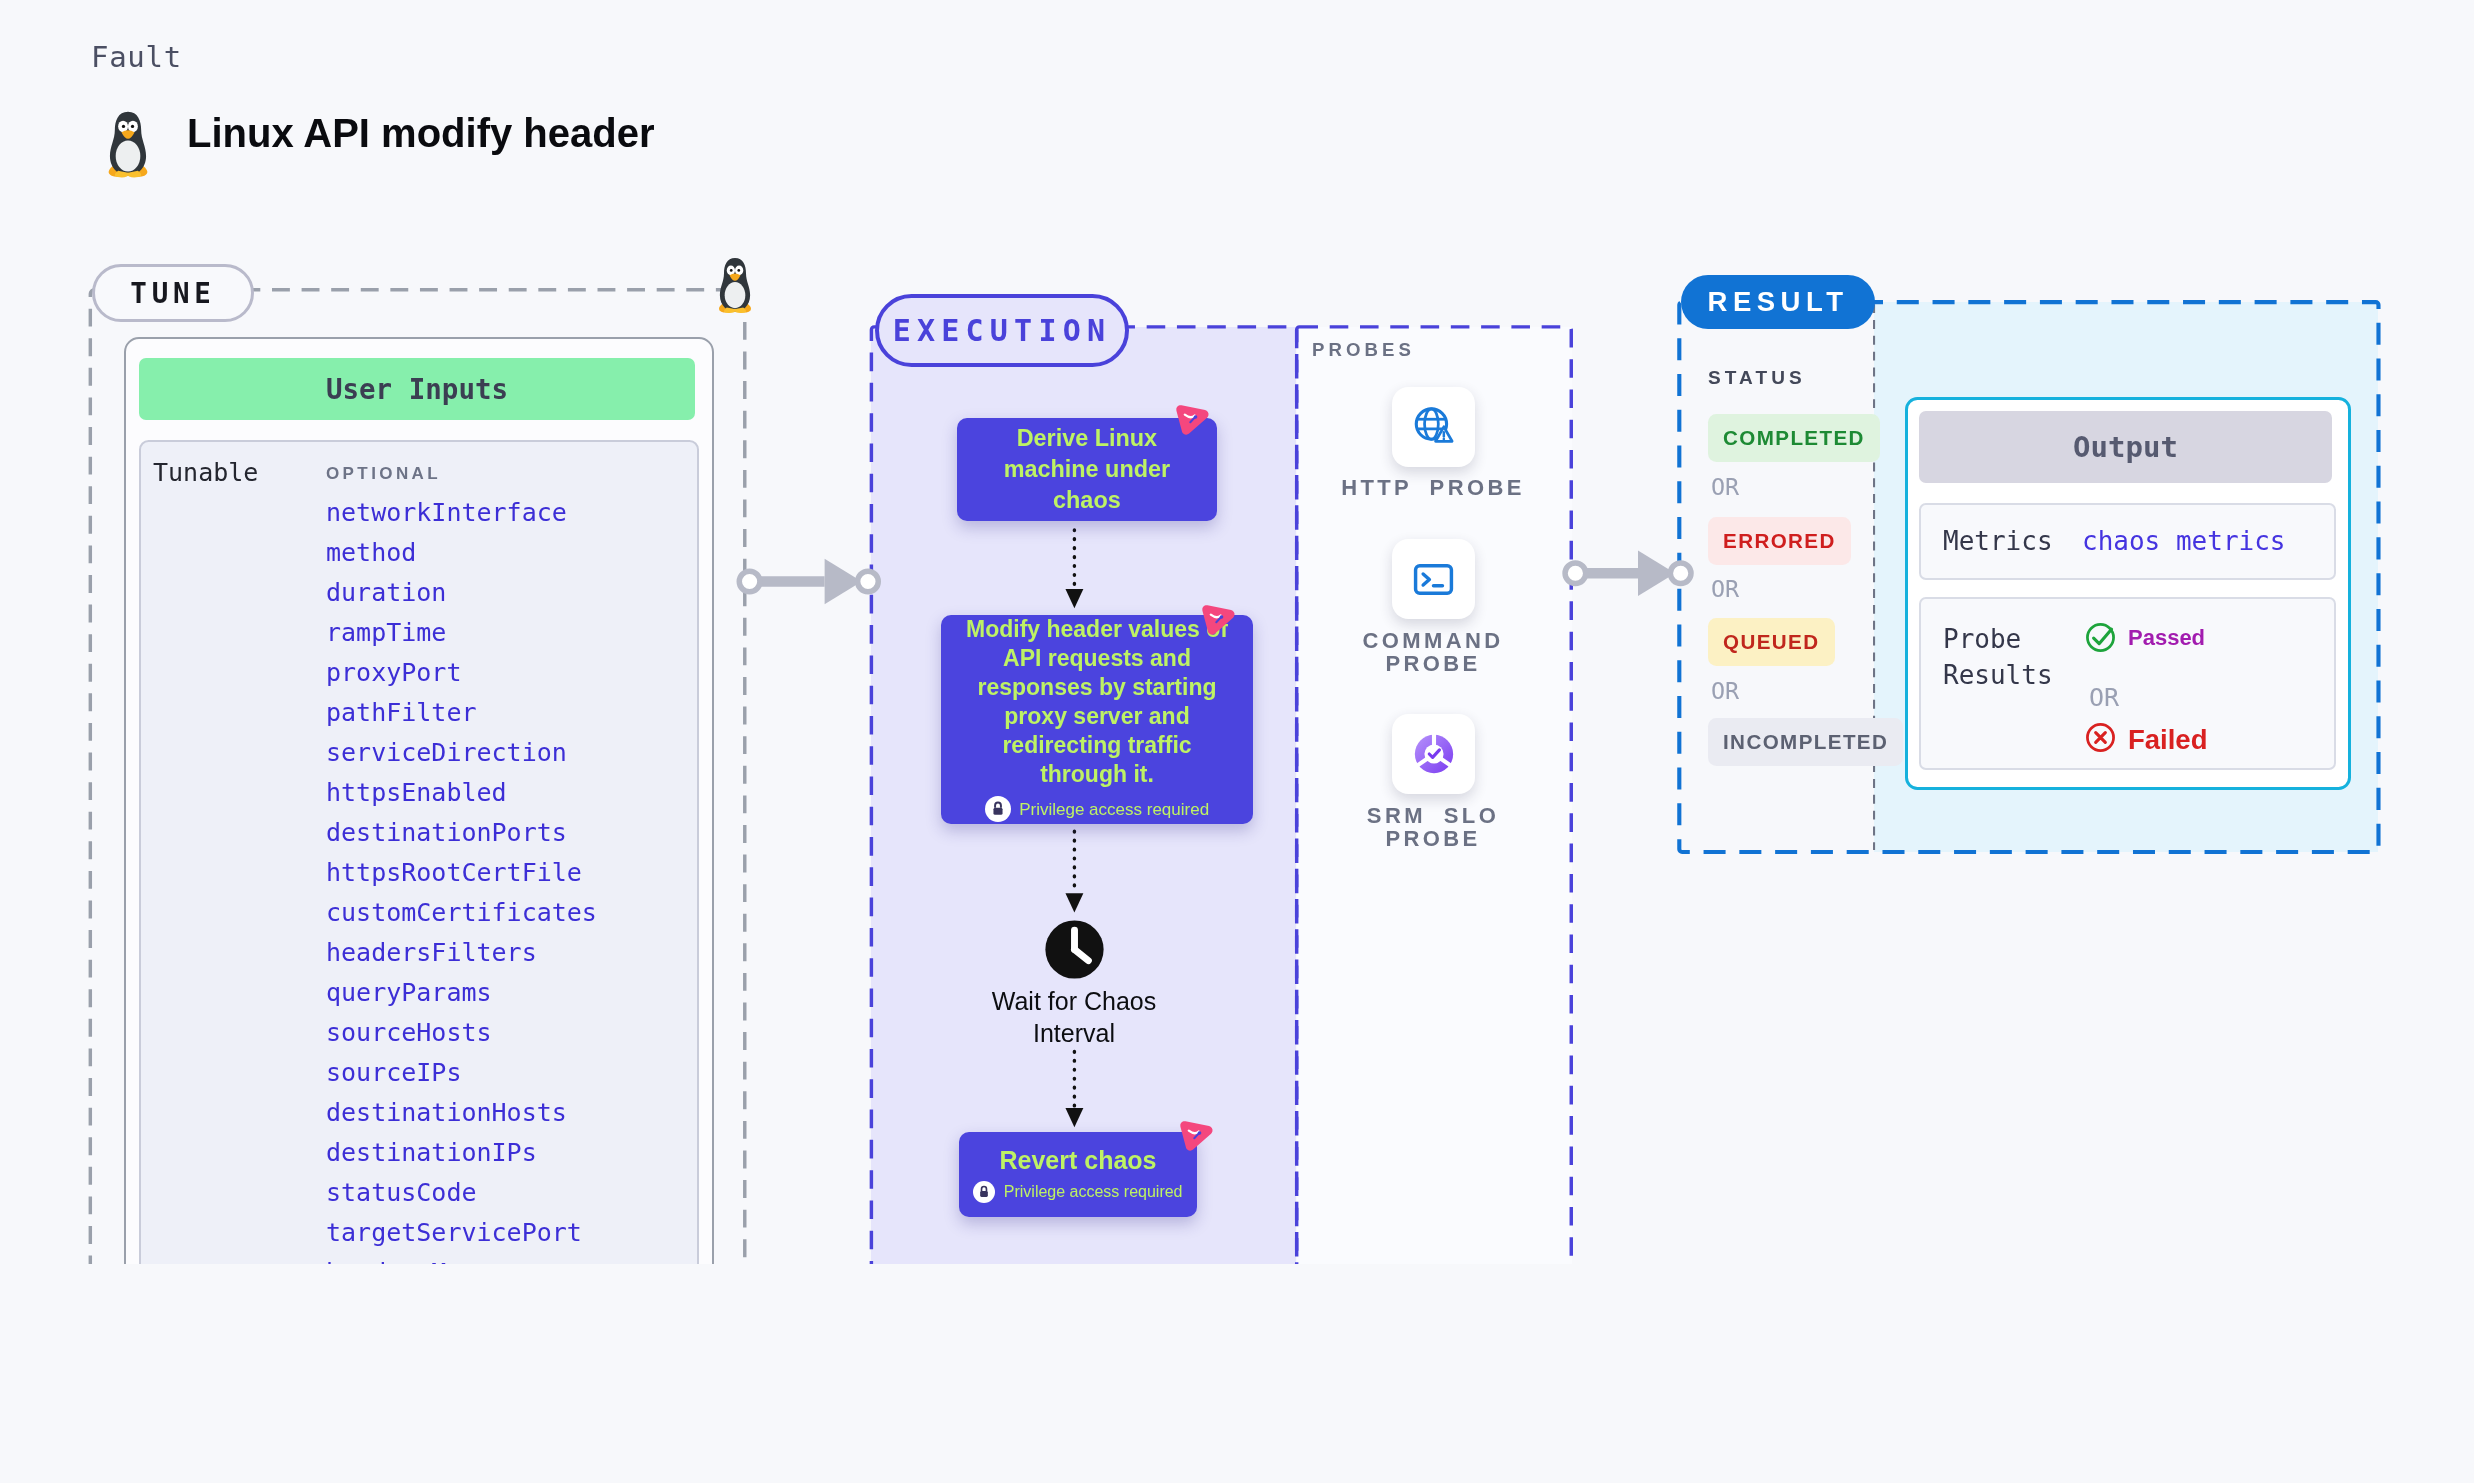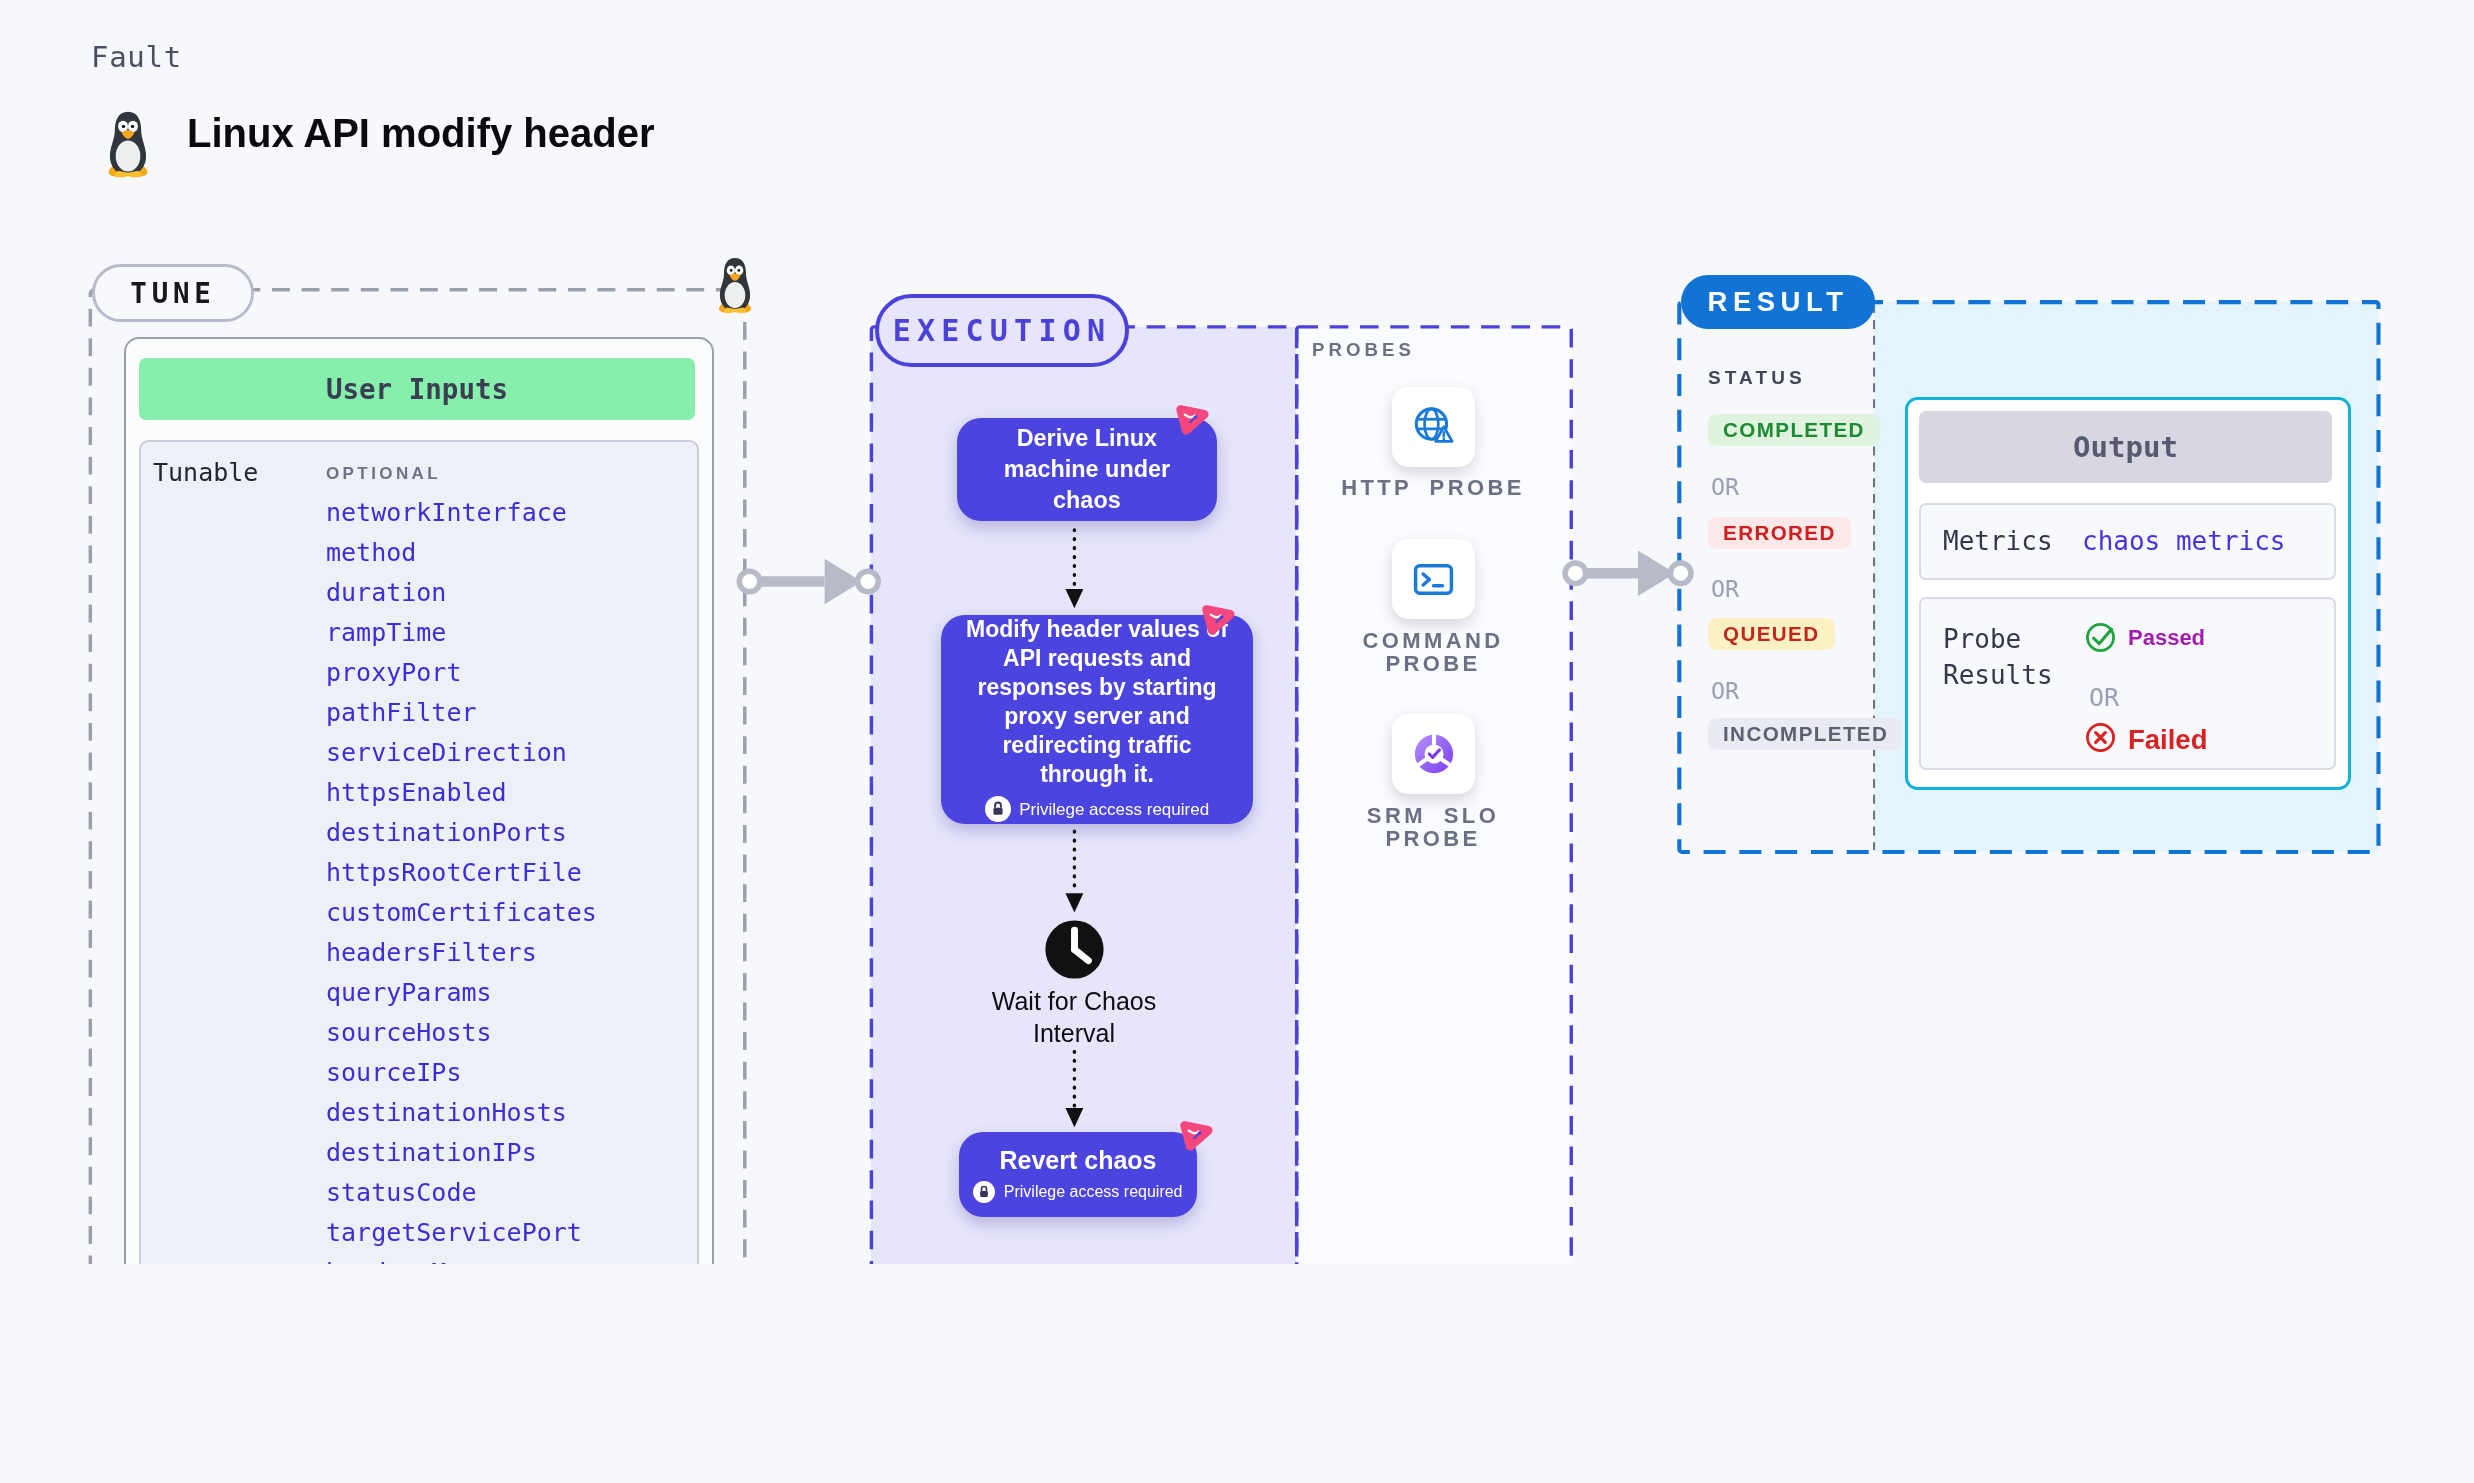--- a/index.html
+++ b/index.html
@@ -39,21 +39,21 @@
   .ui-header{left:139px;top:358px;width:556px;height:62px;background:#86efac;border-radius:7px;
         display:flex;align-items:center;justify-content:center;font-size:27.5px;font-weight:bold;color:#3b3e52;}
   .tunables-box{left:139px;top:440px;width:556px;height:907px;background:#eef0f8;
         border:2.1px solid #c9ccda;border-radius:9.6px;}
   .tunable-label{left:153px;top:458px;font-size:25px;color:#24262f;}
   .optional-label{left:326px;top:464px;font-size:17px;font-weight:bold;letter-spacing:3.4px;color:#6d7387;}
   .tunable-list{left:326px;top:493px;width:358px;font-size:25px;line-height:40px;color:#3c2ed6;}
   .tunable-list div{cursor:pointer;}
 
   
-  .flow-box{background:#4b44de;border-radius:24px;color:#ffffff;font-weight:bold;text-align:center;
+  .flow-box{background:#4b44de;border-radius:10px;color:#bef264;font-weight:bold;text-align:center;
         display:flex;flex-direction:column;align-items:center;justify-content:center;
         box-shadow:0 6.9px 15px rgba(46,41,140,.25);}
   .derive-box{left:957px;top:418px;width:235px;height:103px;font-size:23.4px;line-height:31px;padding:0 12.4px;}
   .modify-box{left:941px;top:615px;width:279px;height:209px;font-size:23px;line-height:29px;padding:0 16.5px;}
   .revert-box{left:959px;top:1132px;width:238px;height:85px;font-size:25px;}
   .priv-row{display:flex;align-items:center;gap:8.3px;font-weight:normal;margin-top:5.5px;}
   .priv-row .txt{font-size:17px;text-align:right;}
   .wait-label{left:957px;top:985px;width:234px;text-align:center;font-size:25px;font-weight:normal;
         color:#0c0d11;line-height:32px;}
   .clock-wrap{left:1044px;top:919px;width:61px;height:61px;}
@@ -67,21 +67,21 @@
   .probe-card{width:83px;height:80px;background:#fff;border-radius:16.5px;
         box-shadow:0 5.5px 12.4px rgba(40,40,70,.16);display:flex;align-items:center;justify-content:center;}
   .probe-label{width:206px;text-align:center;font-size:22px;font-weight:bold;letter-spacing:3.4px;
         word-spacing:8.3px;color:#6b7184;line-height:23px;}
   .pc1{left:1392px;top:387px;} .pl1{left:1330px;top:476px;}
   .pc2{left:1392px;top:539px;} .pl2{left:1330px;top:629px;}
   .pc3{left:1392px;top:714px;} .pl3{left:1330px;top:804px;}
 
   
   .status-label{left:1708px;top:367px;font-size:19px;font-weight:bold;letter-spacing:4.1px;color:#434859;}
-  .badge{display:inline-block;padding:4px 15px;border-radius:8.3px;font-size:20.6px;font-weight:bold;letter-spacing:1.4px;}
+  .badge{display:inline-block;padding:12px 15px;border-radius:8.3px;font-size:20.6px;font-weight:bold;letter-spacing:1.4px;}
   .st-completed{left:1708px;top:414px;background:#dff3df;color:#1d8a34;}
   .st-errored{left:1708px;top:517px;background:#fce8e8;color:#cf1e1e;}
   .st-queued{left:1708px;top:618px;background:#fcf1c4;color:#c0271d;}
   .st-incompleted{left:1708px;top:718px;background:#eaebf2;color:#5c6172;}
   .or{font-size:23.4px;color:#9aa0b3;}
   .or1{left:1711px;top:473px;} .or2{left:1711px;top:575px;} .or3{left:1711px;top:677px;}
 
   .output-box{left:1905px;top:397px;width:440px;height:387px;background:#fff;
         border:3.4px solid #15b1dd;border-radius:12.4px;}
   .output-header{left:1919px;top:411px;width:413px;height:72px;background:#d7d6e1;border-radius:6.9px;

